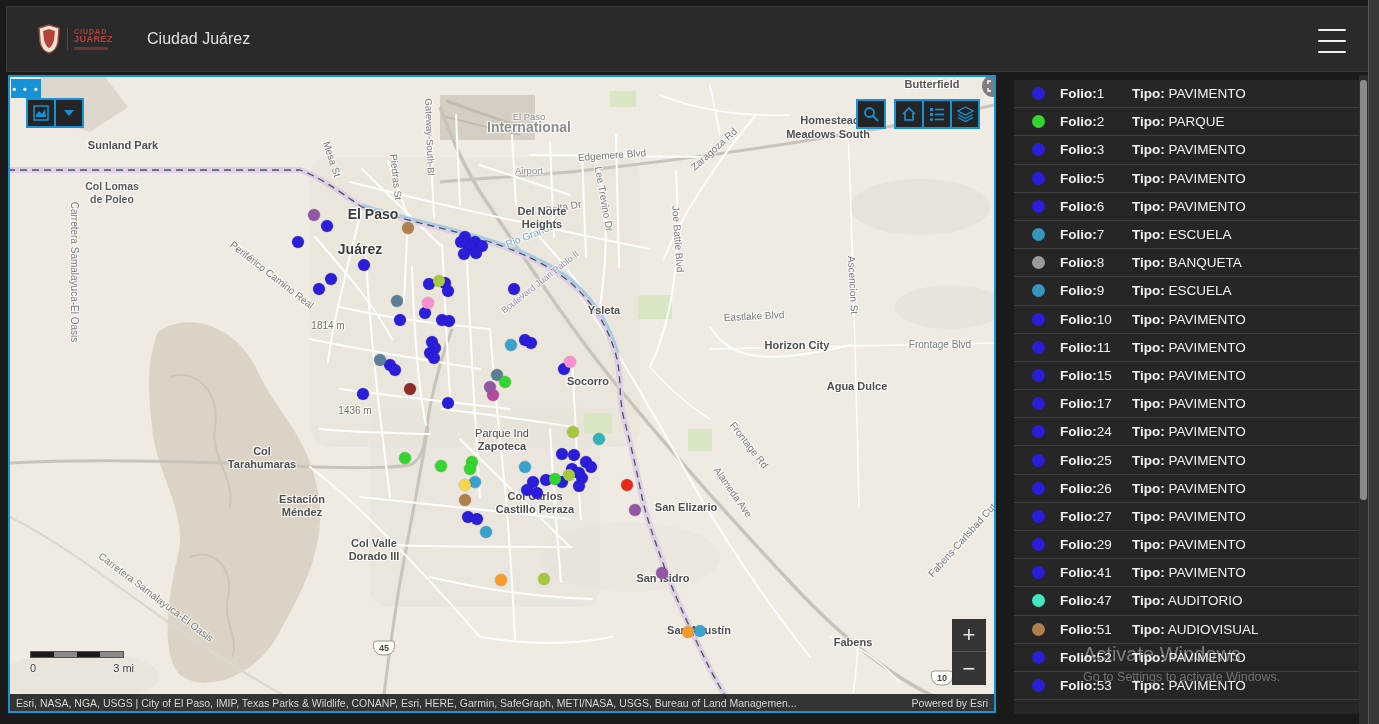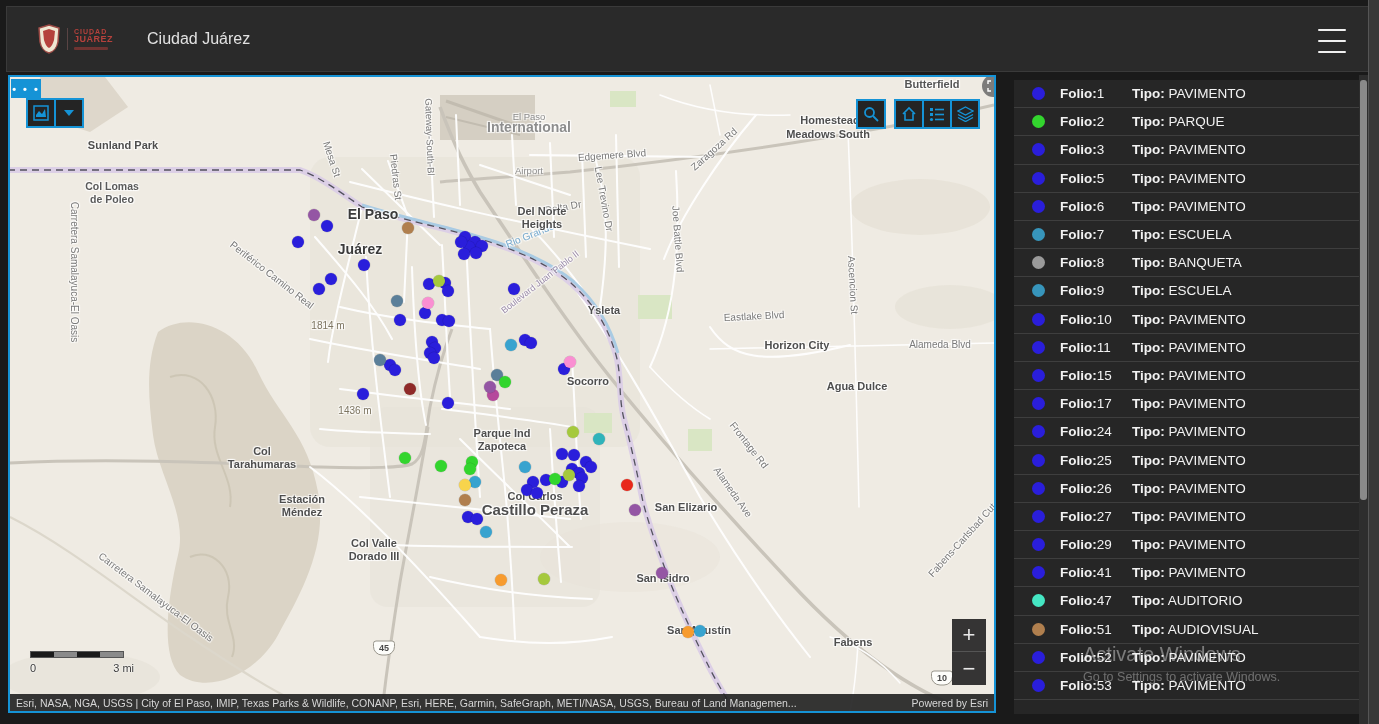--- a/index.html
+++ b/index.html
@@ -201,42 +201,42 @@
         <span class="mlab" style="left: 520px; top: 158px; font-size: 10px; color: rgb(116, 169, 207); transform: translate(-50%, -50%) rotate(-22deg);">Rio Grande</span>
         <span class="mlab" style="left: 532px; top: 134px; font-size: 11px; color: rgb(78, 78, 78); font-weight: 700; transform: translate(-50%, -50%);">Del Norte</span>
         <span class="mlab" style="left: 532px; top: 147px; font-size: 11px; color: rgb(78, 78, 78); font-weight: 700; transform: translate(-50%, -50%);">Heights</span>
         <span class="mlab" style="left: 350px; top: 172px; font-size: 14px; color: rgb(59, 59, 59); font-weight: 700; transform: translate(-50%, -50%);">Juárez</span>
         <span class="mlab" style="left: 594px; top: 122px; font-size: 10px; color: rgb(122, 122, 122); transform: translate(-50%, -50%) rotate(80deg);">Lee Trevino Dr</span>
         <span class="mlab" style="left: 668px; top: 162px; font-size: 10px; color: rgb(122, 122, 122); transform: translate(-50%, -50%) rotate(86deg);">Joe Battle Blvd</span>
         <span class="mlab" style="left: 530px; top: 205px; font-size: 9px; color: rgb(155, 139, 171); transform: translate(-50%, -50%) rotate(-38deg);">Boulevard Juan Pablo II</span>
         <span class="mlab" style="left: 594px; top: 233px; font-size: 11px; color: rgb(78, 78, 78); font-weight: 700; transform: translate(-50%, -50%);">Ysleta</span>
         <span class="mlab" style="left: 744px; top: 239px; font-size: 10px; color: rgb(122, 122, 122); transform: translate(-50%, -50%) rotate(-3deg);">Eastlake Blvd</span>
         <span class="mlab" style="left: 787px; top: 268px; font-size: 11px; color: rgb(78, 78, 78); font-weight: 700; transform: translate(-50%, -50%);">Horizon City</span>
-        <span class="mlab" style="left: 930px; top: 267px; font-size: 10px; color: rgb(122, 122, 122); transform: translate(-50%, -50%);">Alameda Blvd</span>
+        <span class="mlab" style="left: 930px; top: 267px; font-size: 10px; color: rgb(122, 122, 122); transform: translate(-50%, -50%);">Frontage Blvd</span>
         <span class="mlab" style="left: 578px; top: 304px; font-size: 11px; color: rgb(78, 78, 78); font-weight: 700; transform: translate(-50%, -50%);">Socorro</span>
         <span class="mlab" style="left: 847px; top: 309px; font-size: 11px; color: rgb(78, 78, 78); font-weight: 700; transform: translate(-50%, -50%);">Agua Dulce</span>
         <span class="mlab" style="left: 843px; top: 208px; font-size: 10px; color: rgb(122, 122, 122); transform: translate(-50%, -50%) rotate(87deg);">Ascencion St</span>
         <span class="mlab" style="left: 322px; top: 82px; font-size: 10px; color: rgb(122, 122, 122); transform: translate(-50%, -50%) rotate(72deg);">Mesa St</span>
         <span class="mlab" style="left: 386px; top: 100px; font-size: 10px; color: rgb(122, 122, 122); transform: translate(-50%, -50%) rotate(84deg);">Piedras St</span>
         <span class="mlab" style="left: 420px; top: 60px; font-size: 9.5px; color: rgb(122, 122, 122); transform: translate(-50%, -50%) rotate(88deg);">Gateway-South-Bl</span>
         <span class="mlab" style="left: 262px; top: 198px; font-size: 10px; color: rgb(122, 122, 122); transform: translate(-50%, -50%) rotate(38deg);">Periférico Camino Real</span>
         <span class="mlab" style="left: 318px; top: 248px; font-size: 10px; color: rgb(124, 116, 96); transform: translate(-50%, -50%);">1814 m</span>
         <span class="mlab" style="left: 345px; top: 333px; font-size: 10px; color: rgb(124, 116, 96); transform: translate(-50%, -50%);">1436 m</span>
         <span class="mlab" style="left: 64px; top: 195px; font-size: 10px; color: rgb(122, 122, 122); transform: translate(-50%, -50%) rotate(90deg);">Carretera Samalayuca-El Oasis</span>
         <span class="mlab" style="left: 146px; top: 520px; font-size: 10px; color: rgb(122, 122, 122); transform: translate(-50%, -50%) rotate(37deg);">Carretera Samalayuca-El Oasis</span>
         <span class="mlab" style="left: 252px; top: 374px; font-size: 11px; color: rgb(78, 78, 78); font-weight: 700; transform: translate(-50%, -50%);">Col</span>
         <span class="mlab" style="left: 252px; top: 387px; font-size: 11px; color: rgb(78, 78, 78); font-weight: 700; transform: translate(-50%, -50%);">Tarahumaras</span>
         <span class="mlab" style="left: 292px; top: 422px; font-size: 11px; color: rgb(78, 78, 78); font-weight: 700; transform: translate(-50%, -50%);">Estación</span>
         <span class="mlab" style="left: 292px; top: 435px; font-size: 11px; color: rgb(78, 78, 78); font-weight: 700; transform: translate(-50%, -50%);">Méndez</span>
         <span class="mlab" style="left: 364px; top: 466px; font-size: 11px; color: rgb(78, 78, 78); font-weight: 700; transform: translate(-50%, -50%);">Col Valle</span>
         <span class="mlab" style="left: 364px; top: 479px; font-size: 11px; color: rgb(78, 78, 78); font-weight: 700; transform: translate(-50%, -50%);">Dorado III</span>
-        <span class="mlab" style="left: 492px; top: 356px; font-size: 11px; color: rgb(78, 78, 78); font-weight: 700; transform: translate(-50%, -50%);">Parque Ind</span>
+        <span class="mlab" style="left: 492px; top: 356px; font-size: 11px; color: rgb(78, 78, 78); font-weight: 400; transform: translate(-50%, -50%);">Parque Ind</span>
         <span class="mlab" style="left: 492px; top: 369px; font-size: 11px; color: rgb(78, 78, 78); font-weight: 700; transform: translate(-50%, -50%);">Zapoteca</span>
         <span class="mlab" style="left: 525px; top: 419px; font-size: 11px; color: rgb(78, 78, 78); font-weight: 700; transform: translate(-50%, -50%);">Col Carlos</span>
-        <span class="mlab" style="left: 525px; top: 432px; font-size: 15px; color: rgb(78, 78, 78); font-weight: 700; transform: translate(-50%, -50%);">Castillo Peraza</span>
+        <span class="mlab" style="left: 525px; top: 432px; font-size: 11px; color: rgb(78, 78, 78); font-weight: 700; transform: translate(-50%, -50%);">Castillo Peraza</span>
         <span class="mlab" style="left: 676px; top: 430px; font-size: 11px; color: rgb(78, 78, 78); font-weight: 700; transform: translate(-50%, -50%);">San Elizario</span>
         <span class="mlab" style="left: 653px; top: 501px; font-size: 11px; color: rgb(78, 78, 78); font-weight: 700; transform: translate(-50%, -50%);">San Isidro</span>
         <span class="mlab" style="left: 689px; top: 553px; font-size: 11px; color: rgb(78, 78, 78); font-weight: 700; transform: translate(-50%, -50%);">San Agustín</span>
         <span class="mlab" style="left: 843px; top: 565px; font-size: 11px; color: rgb(78, 78, 78); font-weight: 700; transform: translate(-50%, -50%);">Fabens</span>
         <span class="mlab" style="left: 739px; top: 368px; font-size: 10px; color: rgb(122, 122, 122); transform: translate(-50%, -50%) rotate(52deg);">Frontage Rd</span>
         <span class="mlab" style="left: 723px; top: 415px; font-size: 10px; color: rgb(122, 122, 122); transform: translate(-50%, -50%) rotate(55deg);">Alameda Ave</span>
         <span class="mlab" style="left: 952px; top: 463px; font-size: 10px; color: rgb(122, 122, 122); transform: translate(-50%, -50%) rotate(-48deg);">Fabens-Carlsbad Cut</span>
         <span class="shield" style="left: 374px; top: 571px;">45</span>
         <span class="shield" style="left: 932px; top: 601px;">10</span>
       </div>

